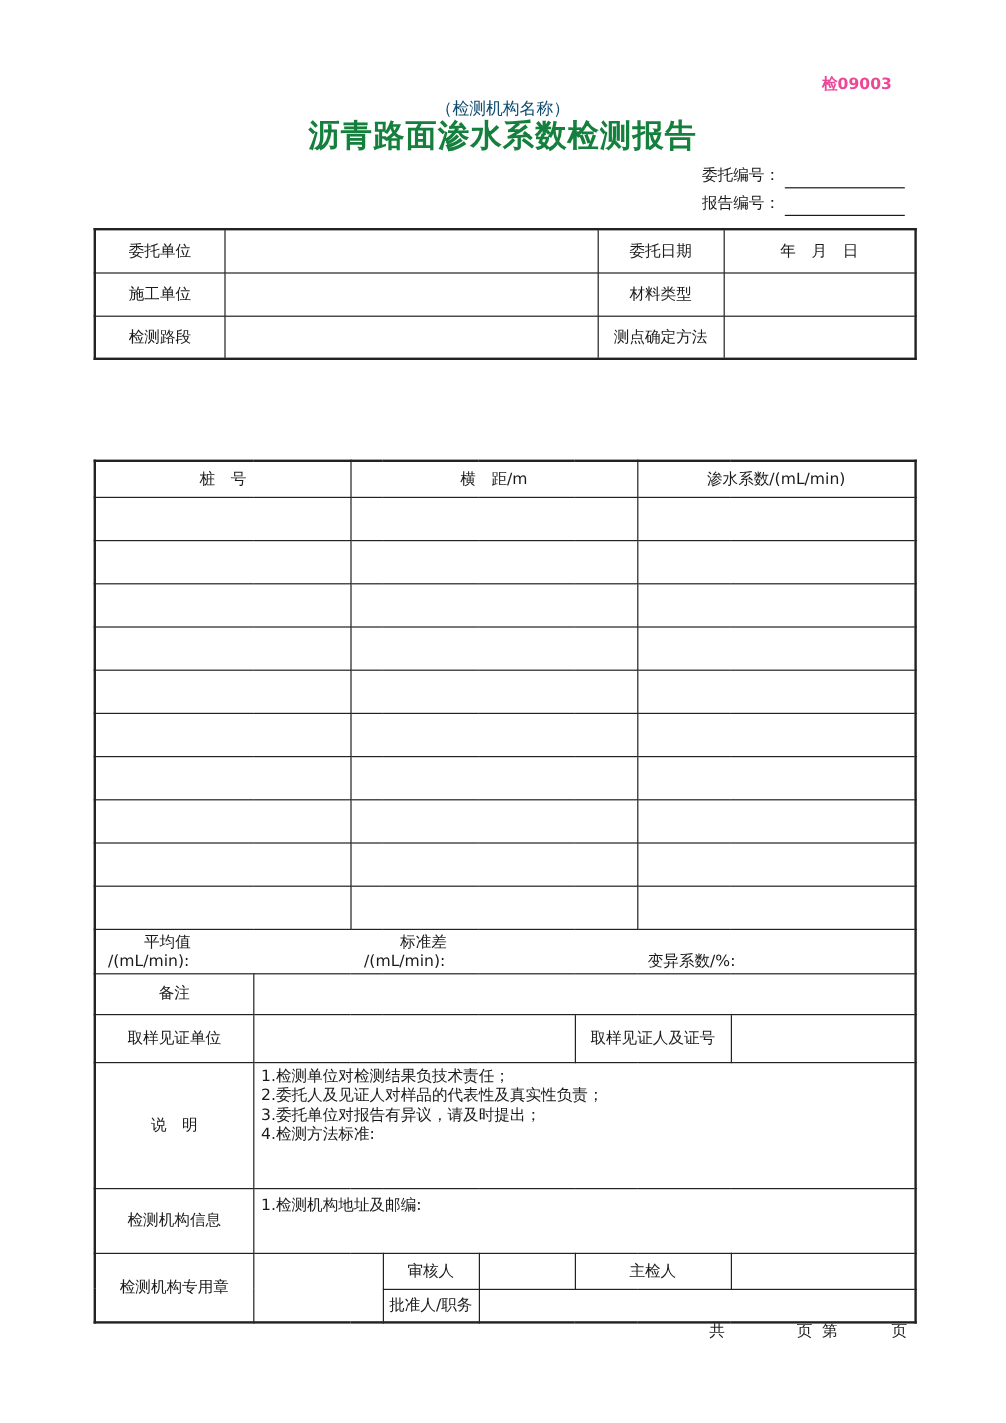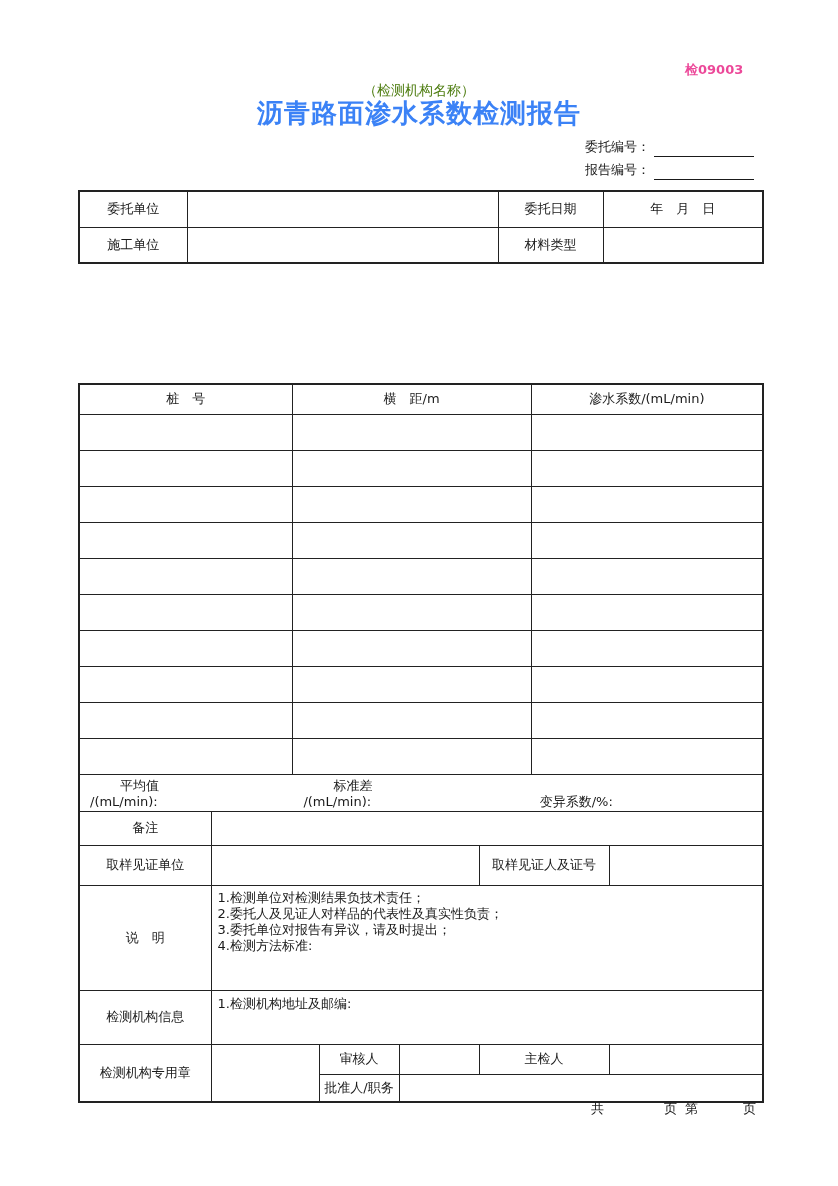--- a/index.html
+++ b/index.html
@@ -1,22 +1,22 @@
 <!DOCTYPE html>
 <html><head>
 <meta charset="utf-8">
 <style>
   html,body{margin:0;padding:0;background:#ffffff;}
   .page{
     position:relative;width:838px;height:1186px;background:#ffffff;
     font-family:"DejaVu Sans","Liberation Sans",sans-serif;color:#1a1a1a;overflow:hidden;
   }
   .doc-code{position:absolute;left:685px;top:61px;font-size:13px;font-weight:bold;color:#ec4899;}
-  .org-label{position:absolute;left:0;top:82px;width:838px;text-align:center;font-size:14px;color:#4d7c0f;}
-  .main-title{position:absolute;left:0;top:96px;width:838px;text-align:center;font-size:26px;font-weight:bold;letter-spacing:1px;color:#3b82f6;}
+  .org-label{position:absolute;left:0;top:82px;width:838px;text-align:center;font-size:14px;color:#0c4a6e;}
+  .main-title{position:absolute;left:0;top:96px;width:838px;text-align:center;font-size:26px;font-weight:bold;letter-spacing:1px;color:#15803d;}
   .no-line{position:absolute;left:585px;display:flex;align-items:flex-end;font-size:13px;}
   .no-line .lbl{line-height:20px;}
   .no-line .blank{display:inline-block;width:100px;height:18px;border-bottom:1px solid #1a1a1a;margin-left:4px;}
   .t{position:absolute;border-collapse:collapse;table-layout:fixed;border:2px solid #222;}
   .t td{border:1px solid #222;font-size:13px;text-align:center;vertical-align:middle;padding:0;overflow:hidden;}
   #info-table{left:78px;top:190px;width:684px;}
   #info-table tr{height:36px;}
   #main-table{left:78px;top:383px;width:684px;}
   tr.hdr{height:30px;}
   tr.data-row{height:36px;}
@@ -73,20 +73,26 @@
         <td></td>
         <td>委托日期</td>
         <td>年　月　日</td>
       </tr>
       <tr>
         <td>施工单位</td>
         <td></td>
         <td>材料类型</td>
         <td></td>
       </tr>
+      <tr>
+        <td>检测路段</td>
+        <td></td>
+        <td>测点确定方法</td>
+        <td></td>
+      </tr>
     </tbody>
   </table>
 
   <table class="t" id="main-table">
     <colgroup>
       <col style="width:132px">
         <col style="width:81px">
         <col style="width:27px">
         <col style="width:80px">
       <col style="width:80px">

